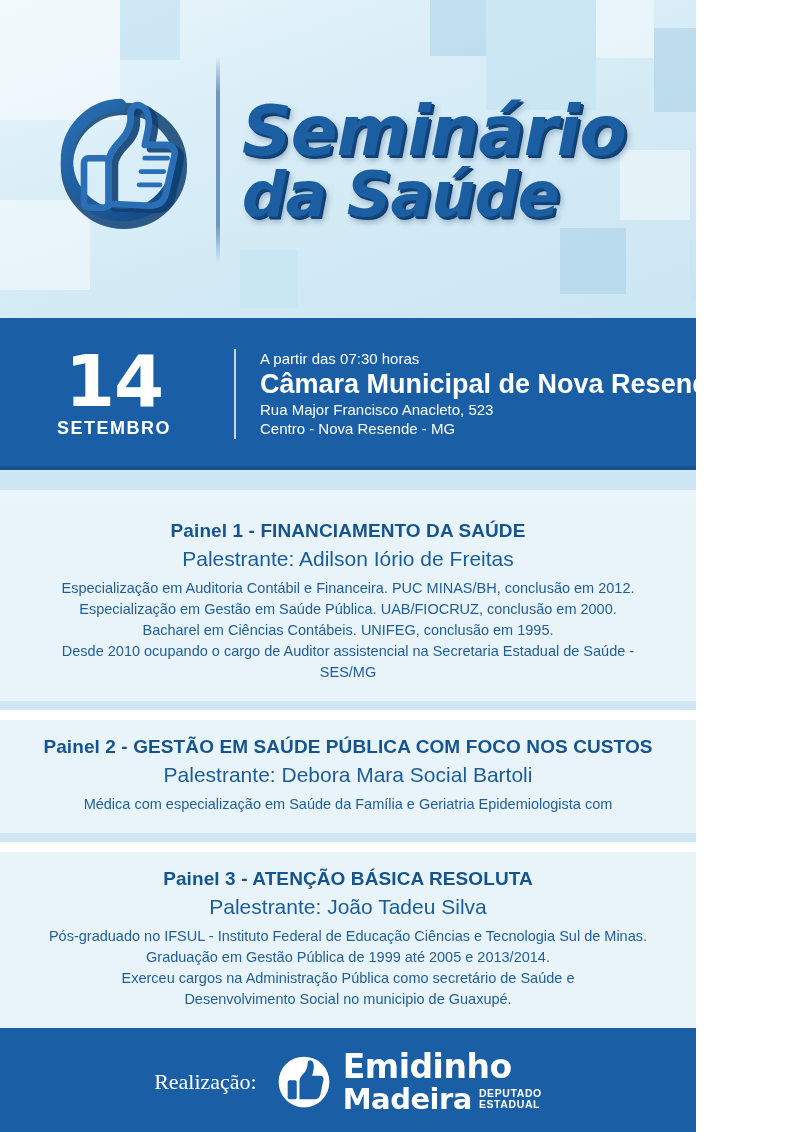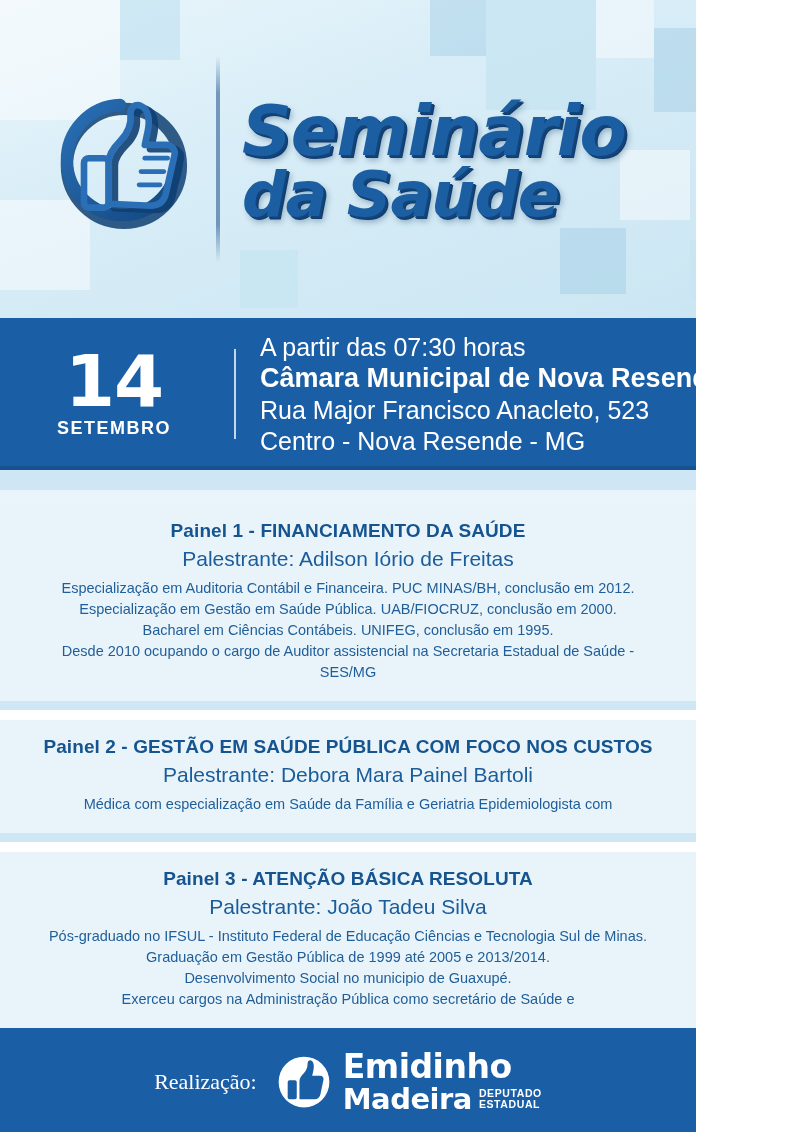--- a/index.html
+++ b/index.html
@@ -105,21 +105,21 @@
     font-size: 18px;
     font-weight: bold;
     letter-spacing: 1.5px;
     margin-top: 4px;
   }
   .addr-col {
     padding-left: 24px;
     line-height: 1.22;
   }
   .addr-line {
-    font-size: 25px;
+    font-size: 15px;
     font-weight: normal;
     white-space: nowrap;
   }
   .addr-line.bold { font-weight: bold; font-size: 27px; }
 
   .strip-light {
     height: 20px;
     background: #cfe7f4;
   }
   .strip-pale {
@@ -301,37 +301,37 @@
         <div>Bacharel em Ciências Contábeis. UNIFEG, conclusão em 1995.</div>
         <div>Desde 2010 ocupando o cargo de Auditor assistencial na Secretaria Estadual de Saúde - SES/MG</div>
       </div>
     </div>
 
     <div class="panel-sep blue"></div>
     <div class="panel-sep"></div>
 
     <div class="panel alt">
       <div class="panel-title">Painel 2 - GESTÃO EM SAÚDE PÚBLICA COM FOCO NOS CUSTOS</div>
-      <div class="panel-speaker">Palestrante: Debora Mara Painel Bartoli</div>
+      <div class="panel-speaker">Palestrante: Debora Mara Social Bartoli</div>
       <div class="panel-desc">
         <div>Médica com especialização em Saúde da Família e Geriatria Epidemiologista com</div>
       </div>
     </div>
 
     <div class="panel-sep blue"></div>
     <div class="panel-sep"></div>
 
     <div class="panel alt">
       <div class="panel-title">Painel 3 - ATENÇÃO BÁSICA RESOLUTA</div>
       <div class="panel-speaker">Palestrante: João Tadeu Silva</div>
       <div class="panel-desc">
         <div>Pós-graduado no IFSUL - Instituto Federal de Educação Ciências e Tecnologia Sul de Minas.</div>
         <div>Graduação em Gestão Pública de 1999 até 2005 e 2013/2014.</div>
+        <div>Exerceu cargos na Administração Pública como secretário de Saúde e</div>
         <div>Desenvolvimento Social no municipio de Guaxupé.</div>
-        <div>Exerceu cargos na Administração Pública como secretário de Saúde e</div>
       </div>
     </div>
 
   </div>
 
   <div class="footer">
     <div class="realizacao">Realização:</div>
     <div class="brand">
       <div class="brand-mark">
         <svg viewBox="0 0 64 64" width="58" height="58" aria-hidden="true">

